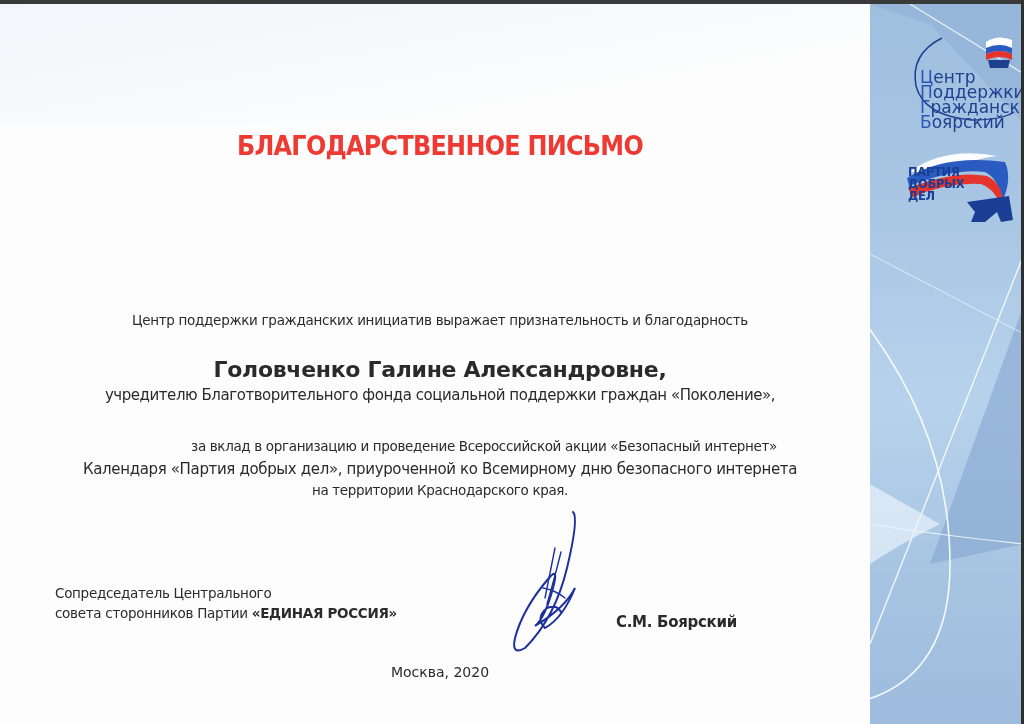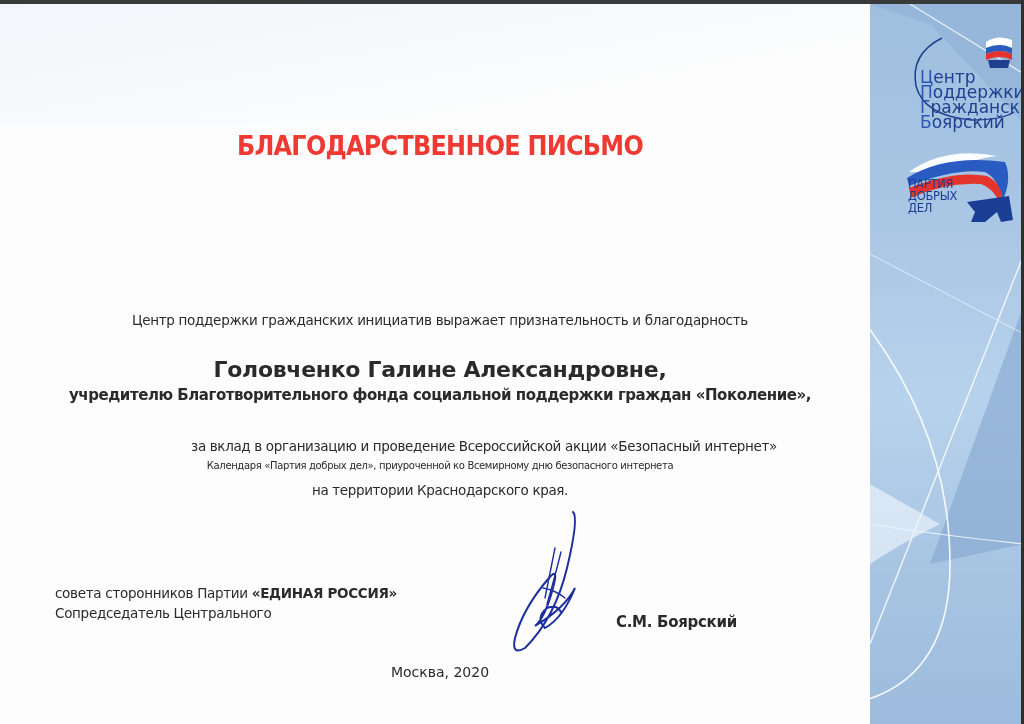--- a/index.html
+++ b/index.html
@@ -26,36 +26,36 @@
   .cgi-logo { position: absolute; left: 902px; top: 34px; width: 118px; height: 90px; }
   .cgi-text {
     position: absolute; left: 920px; top: 45px;
     font-family: "DejaVu Sans", sans-serif; font-size: 17px; line-height: 15px;
     color: #1f3f8f;
     margin-top: 25px;
   }
   .cgi-text div::first-letter { color: #2a55b5; }
   .pdd-logo { position: absolute; left: 905px; top: 150px; width: 112px; height: 80px; }
   .pdd-text {
-    position: absolute; left: 908px; top: 178px;
-    font-family: "DejaVu Sans", sans-serif; font-weight: normal; font-size: 11.5px; line-height: 12px;
+    position: absolute; left: 908px; top: 166px;
+    font-family: "DejaVu Sans", sans-serif; font-weight: bold; font-size: 11.5px; line-height: 12px;
     color: #1b3e95; letter-spacing: -0.3px;
   }
 
   .title {
     position: absolute; left: 0; width: 880px; top: 131px; text-align: center;
     font-family: "DejaVu Sans", sans-serif; font-weight: bold; font-size: 26px;
     color: #ee3a32; letter-spacing: -0.8px; transform: scaleX(0.92); transform-origin: 440px 0;
   }
   .line { position: absolute; left: 0; width: 880px; text-align: center; white-space: nowrap; margin-top: 40px; }
   .intro { top: 272px; font-size: 13.5px; letter-spacing: -0.3px; }
   .name { top: 317px; font-size: 22px; font-weight: bold; letter-spacing: -0.3px; }
-  .role { top: 346px; font-size: 15px; font-weight: bold; letter-spacing: -0.45px; }
+  .role { top: 346px; font-size: 15px; font-weight: normal; letter-spacing: -0.45px; }
   .body1 { top: 398px; font-size: 13.5px; letter-spacing: -0.35px; padding-left: 44px; }
-  .body2 { top: 420px; font-size: 10px; letter-spacing: -0.35px; }
+  .body2 { top: 420px; font-size: 15px; letter-spacing: -0.35px; }
   .body3 { top: 442px; font-size: 13.5px; letter-spacing: -0.35px; }
 
   .signer-title {
     position: absolute; left: 55px; top: 583px; font-size: 13.5px; line-height: 20px;
     color: #2b2b2b; letter-spacing: -0.3px;
   }
   .signer-title b { font-weight: bold; }
   .signature { position: absolute; left: 505px; top: 508px; width: 80px; height: 150px; }
   .signer-name {
     position: absolute; left: 616px; top: 601px; font-size: 15px; font-weight: bold; letter-spacing: -0.3px; margin-top: 12px;
@@ -112,22 +112,22 @@
 <div class="title">БЛАГОДАРСТВЕННОЕ ПИСЬМО</div>
 
 <div class="line intro">Центр поддержки гражданских инициатив выражает признательность и благодарность</div>
 <div class="line name">Головченко Галине Александровне,</div>
 <div class="line role">учредителю Благотворительного фонда социальной поддержки граждан «Поколение»,</div>
 <div class="line body1">за вклад в организацию и проведение Всероссийской акции «Безопасный интернет»</div>
 <div class="line body2">Календаря «Партия добрых дел», приуроченной ко Всемирному дню безопасного интернета</div>
 <div class="line body3">на территории Краснодарского края.</div>
 
 <div class="signer-title">
+  <div>Сопредседатель Центрального</div>
   <div><span>совета сторонников Партии </span><b>«ЕДИНАЯ РОССИЯ»</b></div>
-  <div>Сопредседатель Центрального</div>
 </div>
 
 <svg class="signature" viewBox="0 0 80 150">
   <path d="M68 4 Q74 10 62 60 Q50 110 20 140 Q6 148 10 130 Q18 100 44 70 Q54 58 48 80 Q40 110 30 118 Q60 100 70 80 Q58 110 40 120 Q30 110 42 100 Q52 96 56 104" stroke="#1c2f9c" stroke-width="2" fill="none" stroke-linecap="round"></path>
   <path d="M50 40 Q44 70 40 90 M56 44 Q48 76 42 96 M38 80 Q50 82 60 90" stroke="#1c2f9c" stroke-width="1.4" fill="none" stroke-linecap="round"></path>
 </svg>
 
 <div class="signer-name">С.М. Боярский</div>
 <div class="footer-city">Москва, 2020</div>
 

